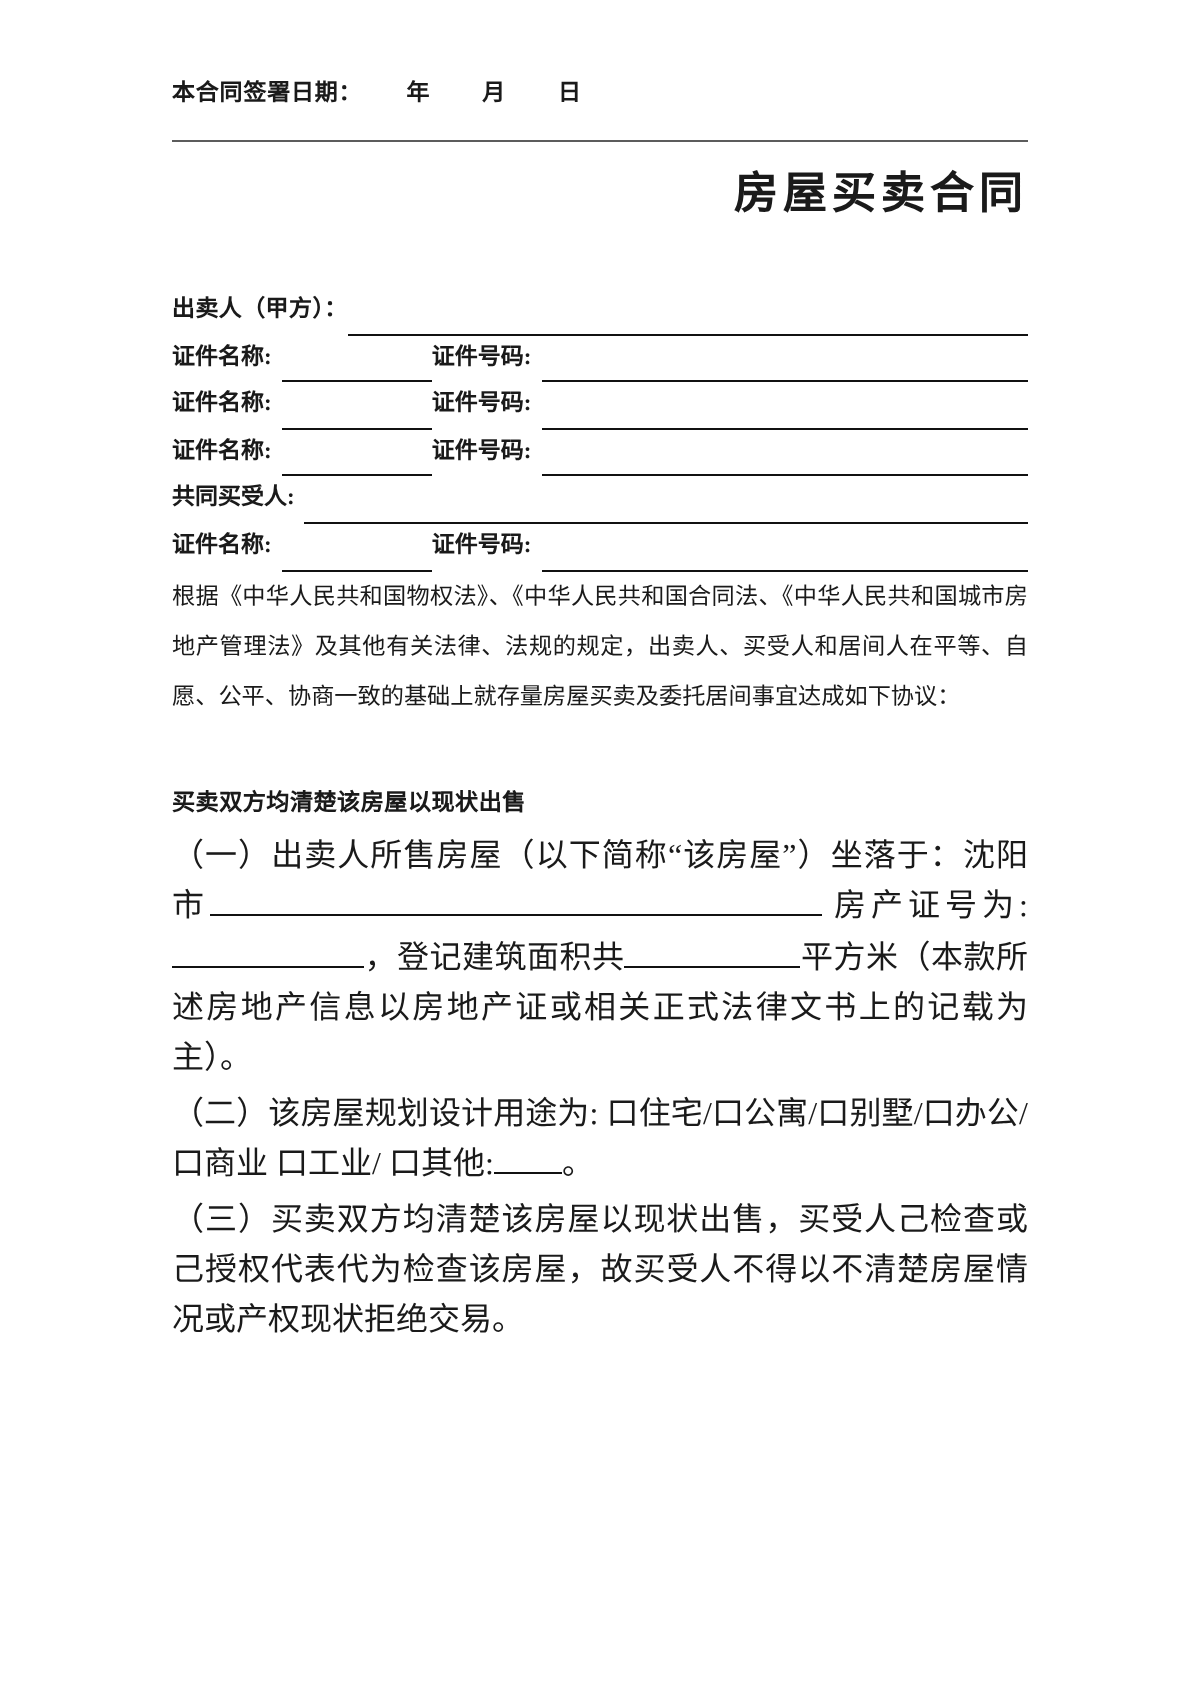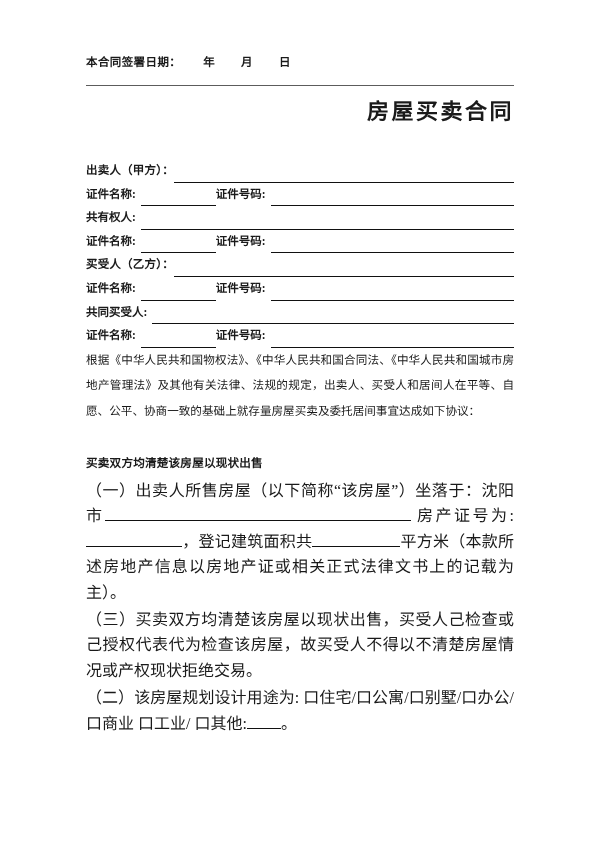--- a/index.html
+++ b/index.html
@@ -20,21 +20,21 @@
     position: relative;
     width: 600px;
     height: 849px;
     background: #ffffff;
     box-sizing: border-box;
   }
 
   .content {
     position: absolute;
     left: 86px;
-    top: 15px;
+    top: 0;
     width: 428px;
   }
 
   
   .date-line {
     margin-top: 38px;
     font-size: 11.5px;
     font-weight: bold;
     letter-spacing: 0.4px;
     white-space: nowrap;
@@ -160,39 +160,30 @@
 
       <div class="field-row">
         <span class="field-label">证件名称:</span>
         <span class="gapsm"></span>
         <span class="rule-fixed w-idname"></span>
         <span class="field-label">证件号码:</span>
         <span class="gapsm"></span>
         <span class="rule-fill"></span>
       </div>
 
-      <div class="field-row">
-        <span class="field-label">共有权人:</span>
-        <span class="gapsm"></span>
-        <span class="rule-fill"></span>
-      </div>
-
-      <div class="field-row">
-        <span class="field-label">证件名称:</span>
-        <span class="gapsm"></span>
-        <span class="rule-fixed w-idname"></span>
-        <span class="field-label">证件号码:</span>
-        <span class="gapsm"></span>
-        <span class="rule-fill"></span>
-      </div>
-
-      <div class="field-row">
-        <span class="field-label lbl-wide">买受人（乙方）：</span>
-        <span class="rule-fill"></span>
-      </div>
+
+      <div class="field-row">
+        <span class="field-label">证件名称:</span>
+        <span class="gapsm"></span>
+        <span class="rule-fixed w-idname"></span>
+        <span class="field-label">证件号码:</span>
+        <span class="gapsm"></span>
+        <span class="rule-fill"></span>
+      </div>
+
 
       <div class="field-row">
         <span class="field-label">证件名称:</span>
         <span class="gapsm"></span>
         <span class="rule-fixed w-idname"></span>
         <span class="field-label">证件号码:</span>
         <span class="gapsm"></span>
         <span class="rule-fill"></span>
       </div>
 
@@ -216,21 +207,21 @@
 
     <p class="para preamble">根据《中华人民共和国物权法》、《中华人民共和国合同法、《中华人民共和国城市房地产管理法》及其他有关法律、法规的规定，出卖人、买受人和居间人在平等、自愿、公平、协商一致的基础上就存量房屋买卖及委托居间事宜达成如下协议：</p>
 
     <div class="section-head">买卖双方均清楚该房屋以现状出售</div>
 
     <div class="clause clause-flow">
       <span>（一）</span><span>出卖人所售房屋（以下简称“该房屋”）坐落于：沈阳市</span><span class="blank blank-addr1"></span><span class="blank blank-addr2"></span> <span>房产证号为:</span><span class="blank blank-cert"></span><span>，登记建筑面积共</span><span class="blank blank-area"></span><span>平方米（本款所述房地产信息以房地产证或相关正式法律文书上的记载为主）。</span>
     </div>
 
     <div class="clause clause-flow">
+      <span>（二）</span><span>该房屋规划设计用途为:</span> <span class="chk">口住宅</span><span>/</span><span class="chk">口公寓</span><span>/</span><span class="chk">口别墅</span><span>/</span><span class="chk">口办公</span><span>/</span><span class="chk">口商业</span> <span class="chk">口工业</span><span>/</span> <span class="chk">口其他:</span><span class="blank blank-other"></span><span>。</span>
+    </div>
+
+    <div class="clause clause-flow">
       <span>（三）</span><span>买卖双方均清楚该房屋以现状出售，买受人己检查或己授权代表代为检查该房屋，故买受人不得以不清楚房屋情况或产权现状拒绝交易。</span>
-    </div>
-
-    <div class="clause clause-flow">
-      <span>（二）</span><span>该房屋规划设计用途为:</span> <span class="chk">口住宅</span><span>/</span><span class="chk">口公寓</span><span>/</span><span class="chk">口别墅</span><span>/</span><span class="chk">口办公</span><span>/</span><span class="chk">口商业</span> <span class="chk">口工业</span><span>/</span> <span class="chk">口其他:</span><span class="blank blank-other"></span><span>。</span>
     </div>
 
   </div>
 </div>
 
 </body></html>

